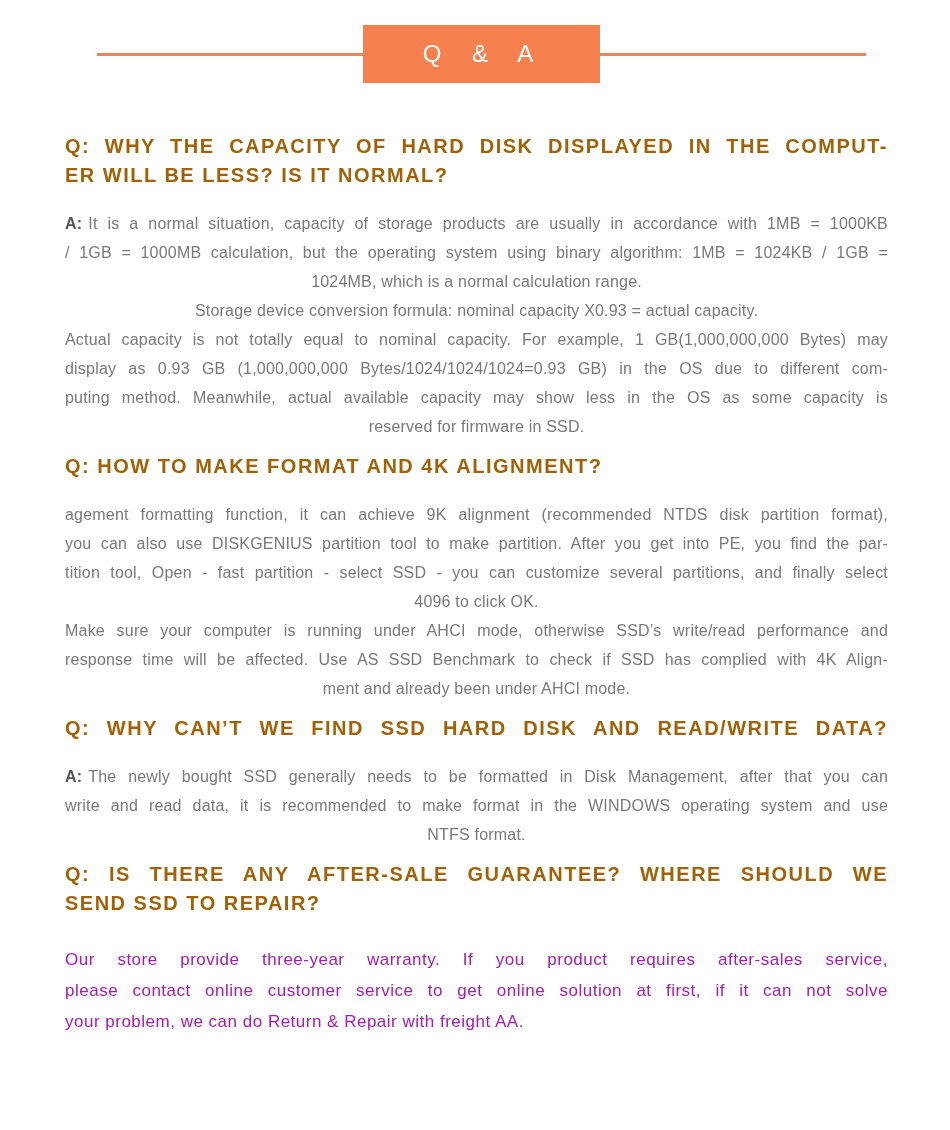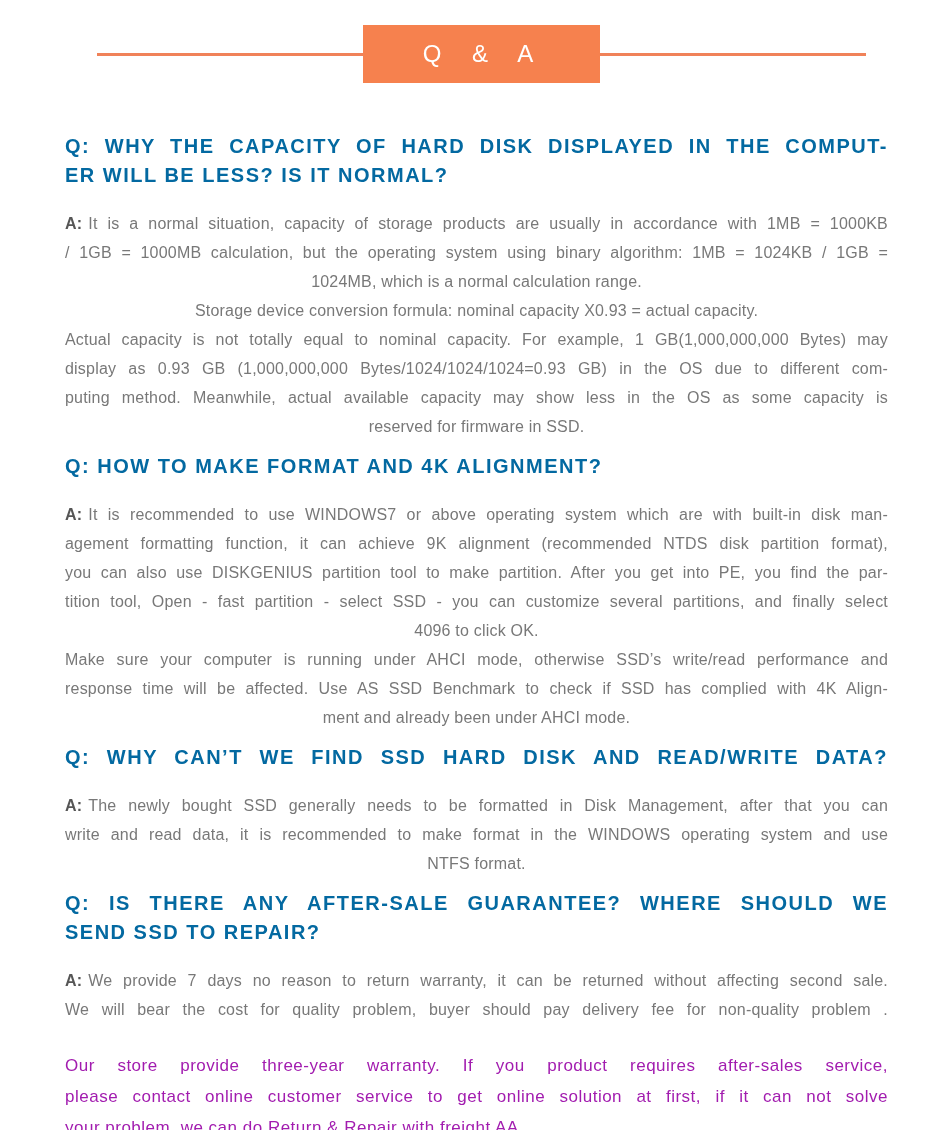--- a/index.html
+++ b/index.html
@@ -44,21 +44,21 @@
     word-spacing: 10px;
     white-space: nowrap;
   }
   
   .content {
     margin-left: 65px;
     width: 823px;
   }
   .q {
     margin: 11px 0 0 0;
-    color: #0369a1;
+    color: #a16207;
     font-size: 20px;
     font-weight: 700;
     letter-spacing: 1.5px;
     line-height: 29px;
   }
   .q.first {
     margin-top: 49px;
   }
   .qline { display: block; }
   .a {
@@ -114,21 +114,20 @@
       <div class="aline stretch">Actual capacity is not totally equal to nominal capacity. For example, 1 GB(1,000,000,000 Bytes) may</div>
       <div class="aline stretch">display as 0.93 GB (1,000,000,000 Bytes/1024/1024/1024=0.93 GB) in the OS due to different com-</div>
       <div class="aline stretch">puting method. Meanwhile, actual available capacity may show less in the OS as some capacity is</div>
       <div class="aline">reserved for firmware in SSD.</div>
     </div>
 
     <h2 class="q">
       <span class="qline">Q: HOW TO MAKE FORMAT AND 4K ALIGNMENT?</span>
     </h2>
     <div class="a">
-      <div class="aline stretch"><b class="alabel">A:</b><span>It is recommended to use WINDOWS7 or above operating system which are with built-in disk man-</span></div>
       <div class="aline stretch">agement formatting function, it can achieve 9K alignment (recommended NTDS disk partition format),</div>
       <div class="aline stretch">you can also use DISKGENIUS partition tool to make partition. After you get into PE, you find the par-</div>
       <div class="aline stretch">tition tool, Open - fast partition - select SSD - you can customize several partitions, and finally select</div>
       <div class="aline">4096 to click OK.</div>
       <div class="aline stretch">Make sure your computer is running under AHCI mode, otherwise SSD’s write/read performance and</div>
       <div class="aline stretch">response time will be affected. Use AS SSD Benchmark to check if SSD has complied with 4K Align-</div>
       <div class="aline">ment and already been under AHCI mode.</div>
     </div>
 
     <h2 class="q">
@@ -137,24 +136,20 @@
     <div class="a">
       <div class="aline stretch"><b class="alabel">A:</b><span>The newly bought SSD generally needs to be formatted in Disk Management, after that you can</span></div>
       <div class="aline stretch">write and read data, it is recommended to make format in the WINDOWS operating system and use</div>
       <div class="aline">NTFS format.</div>
     </div>
 
     <h2 class="q">
       <span class="qline stretch">Q: IS THERE ANY AFTER-SALE GUARANTEE? WHERE SHOULD WE</span>
       <span class="qline">SEND SSD TO REPAIR?</span>
     </h2>
-    <div class="a">
-      <div class="aline stretch"><b class="alabel">A:</b><span>We provide 7 days no reason to return warranty, it can be returned without affecting second sale.</span></div>
-      <div class="aline stretch">We will bear the cost for quality problem, buyer should pay delivery fee for non-quality problem .</div>
-    </div>
 
     <div class="footer-note">
       <span class="fline stretch">Our store provide three-year warranty. If you product requires after-sales service,</span>
       <span class="fline stretch">please contact online customer service to get online solution at first, if it can not solve</span>
       <span class="fline">your problem, we can do Return &amp; Repair with freight AA.</span>
     </div>
 
   </div>
 </div>
 

